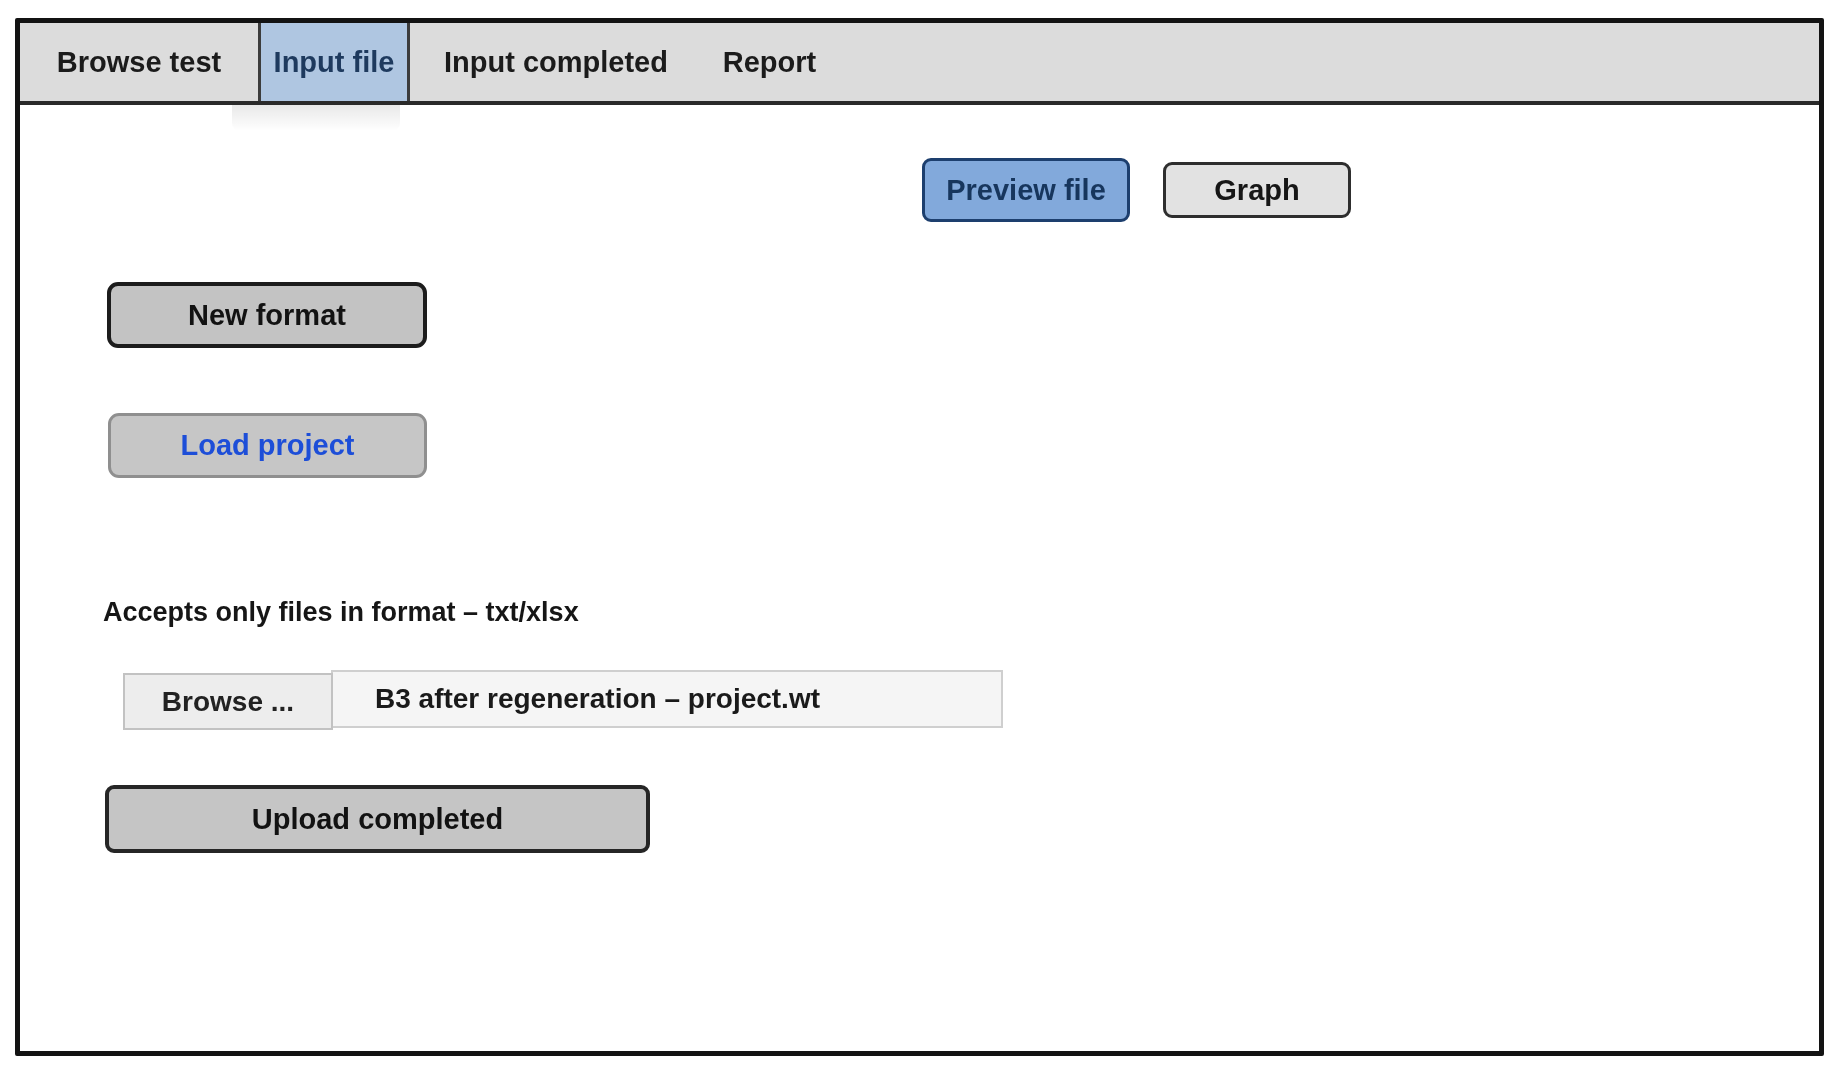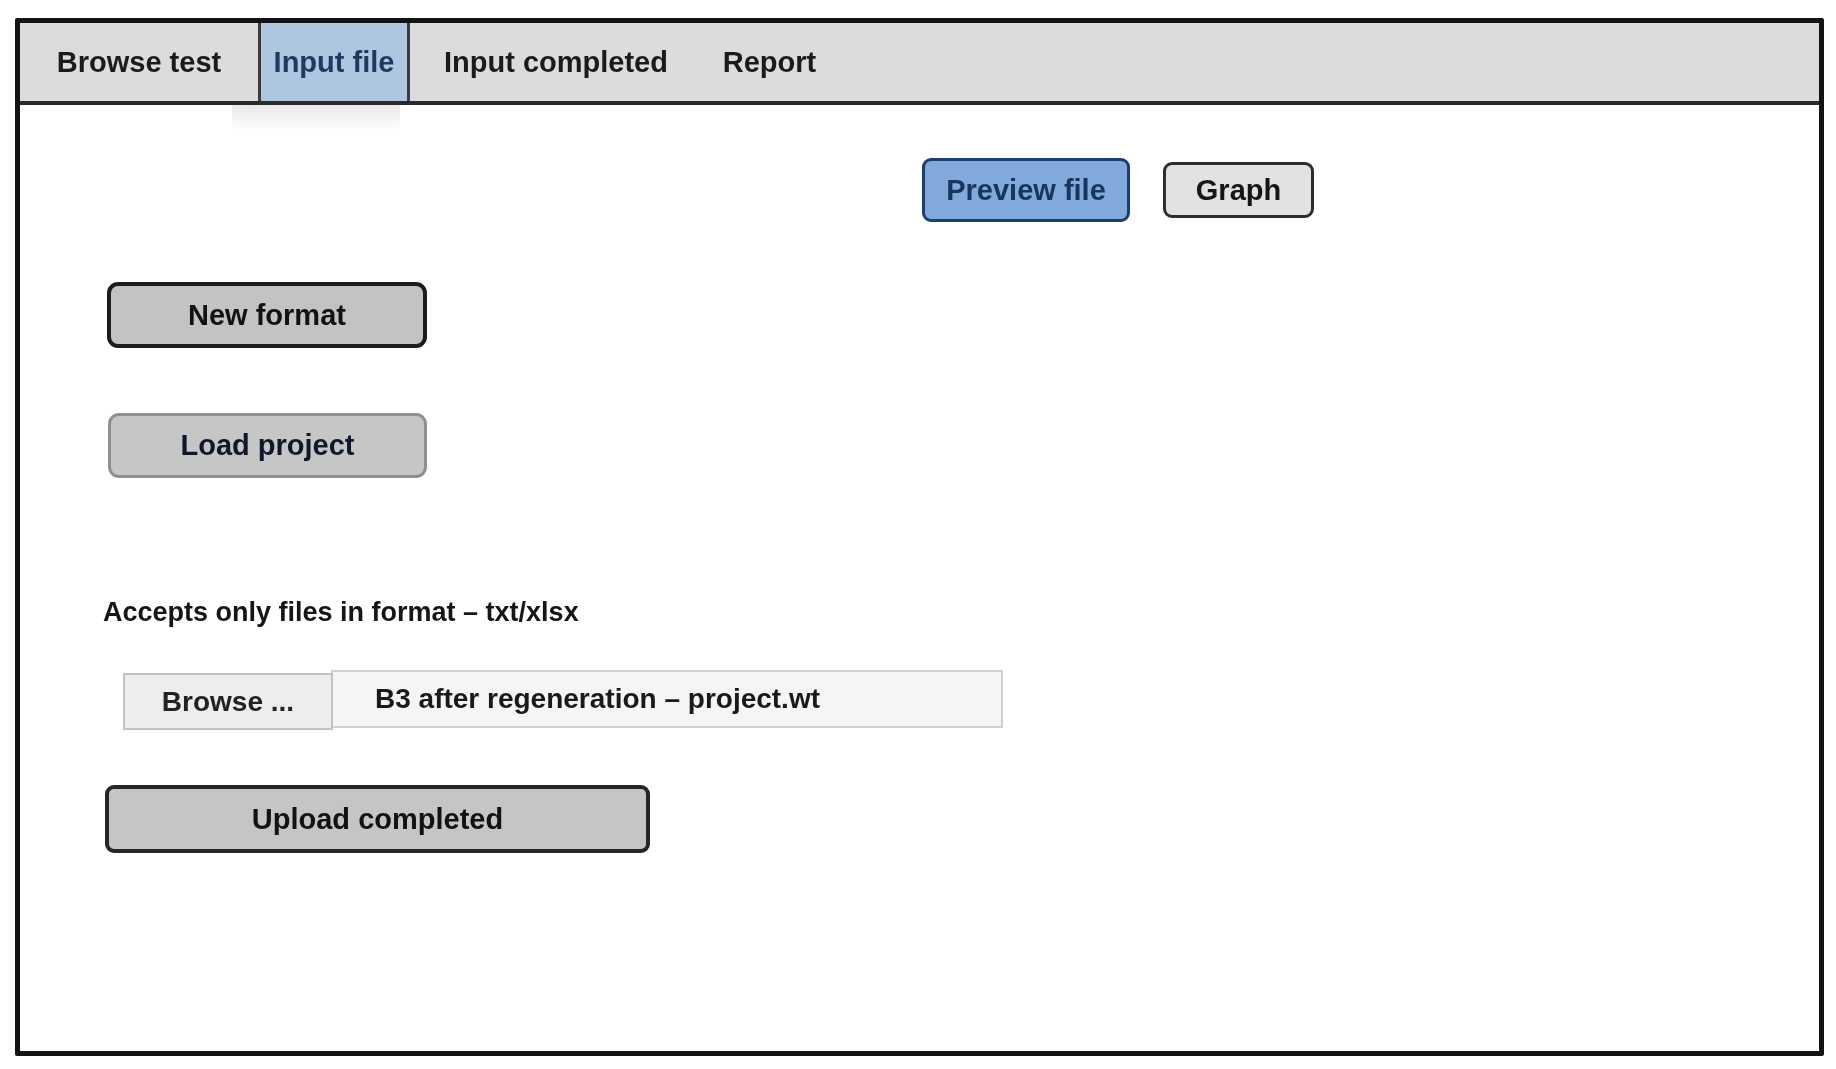--- a/index.html
+++ b/index.html
@@ -98,21 +98,21 @@
     left: 902px; top: 53px;
     width: 208px; height: 64px;
     background: #82a9db;
     border: 3px solid #1d3f6e;
     border-radius: 9px;
     color: #17365d;
     font-size: 29px;
   }
   .btn-graph {
     left: 1143px; top: 57px;
-    width: 151px; height: 56px;
+    width: 188px; height: 56px;
     background: #e2e2e2;
     border: 3px solid #2e2e2e;
     border-radius: 9px;
     color: #161616;
     font-size: 29px;
   }
   .btn-new {
     left: 87px; top: 177px;
     width: 320px; height: 66px;
     background: #c3c3c3;
@@ -120,21 +120,21 @@
     border-radius: 11px;
     color: #121212;
     font-size: 29px;
   }
   .btn-load {
     left: 88px; top: 308px;
     width: 319px; height: 65px;
     background: #c6c6c6;
     border: 3px solid #8f8f8f;
     border-radius: 11px;
-    color: #0f172a;
+    color: #1d4ed8;
     font-size: 29px;
   }
   .btn-upload {
     left: 85px; top: 680px;
     width: 545px; height: 68px;
     background: #c5c5c5;
     border: 4px solid #262626;
     border-radius: 9px;
     color: #121212;
     font-size: 29px;

